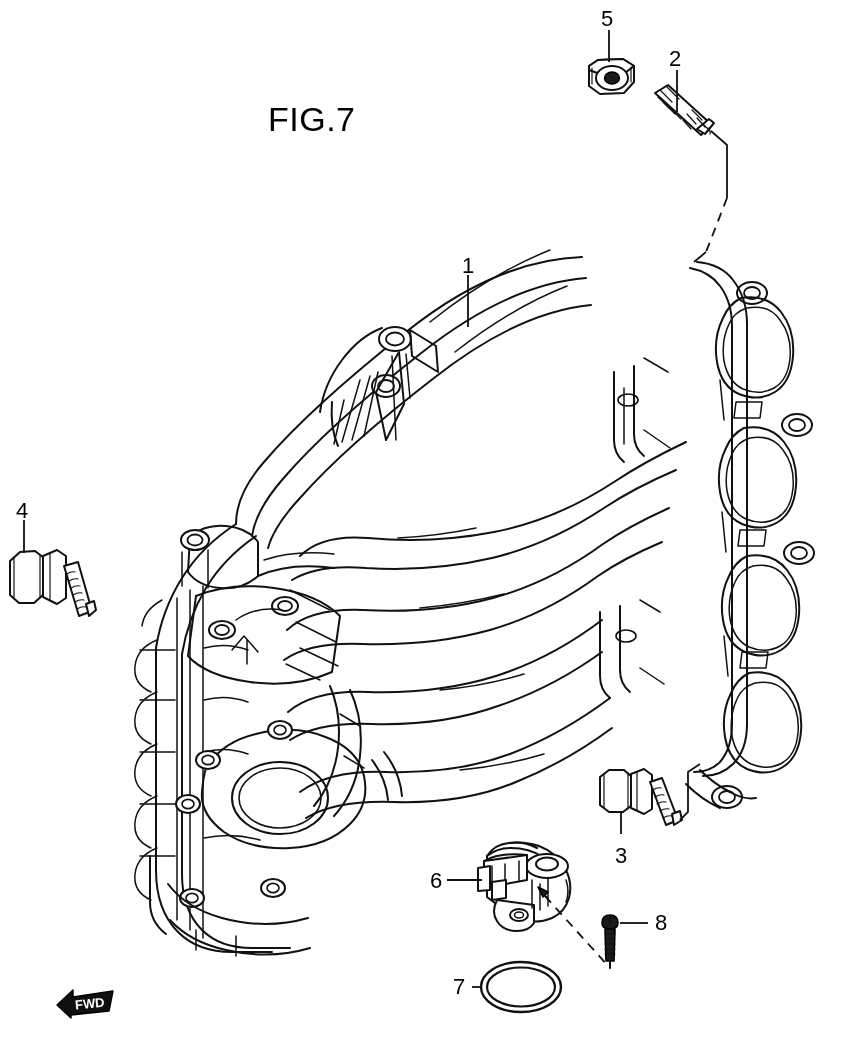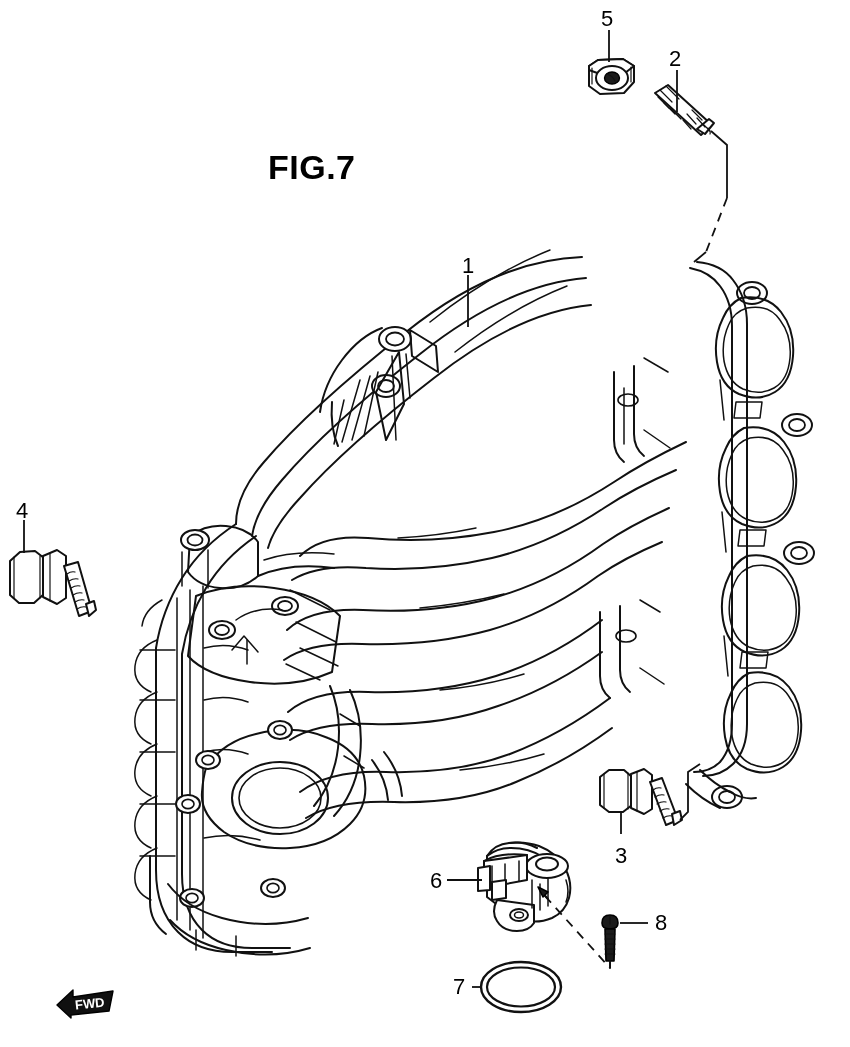--- a/index.html
+++ b/index.html
@@ -28,26 +28,25 @@
     left: 0; top: 0;
     width: 850px;
     height: 1047px;
     display: block;
   }
   .fig-title {
     position: absolute;
     left: 268px;
     top: 100px;
     font-size: 34px;
-    font-weight: bold;
+    font-weight: normal;
     letter-spacing: 0.5px;
     font-family: "Liberation Sans", sans-serif;
     white-space: nowrap;
     user-select: none;
-    margin-top: 48px;
   }
   .callout {
     position: absolute;
     font-size: 22px;
     font-weight: normal;
     font-family: "Liberation Sans", sans-serif;
     line-height: 1;
     white-space: nowrap;
     user-select: none;
   }

